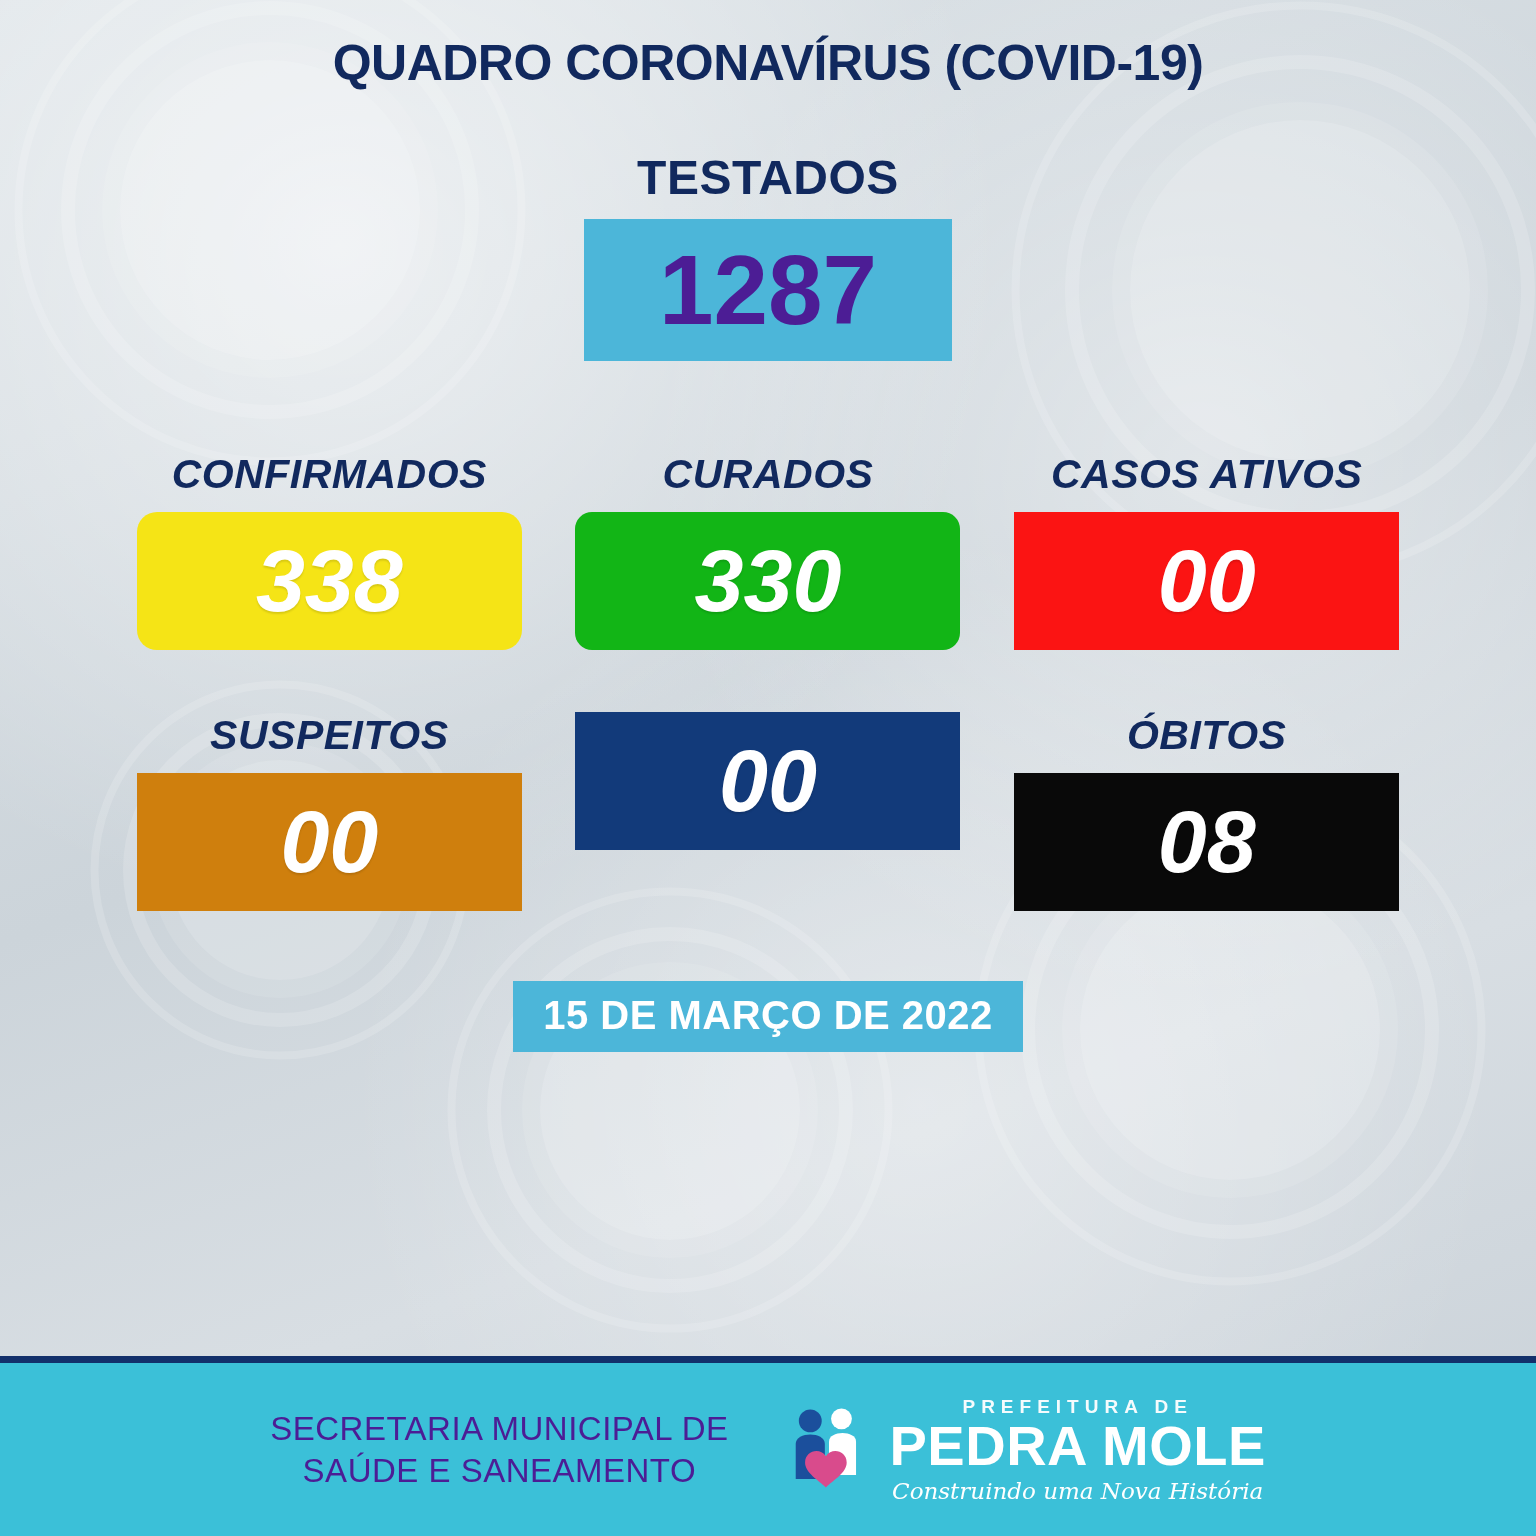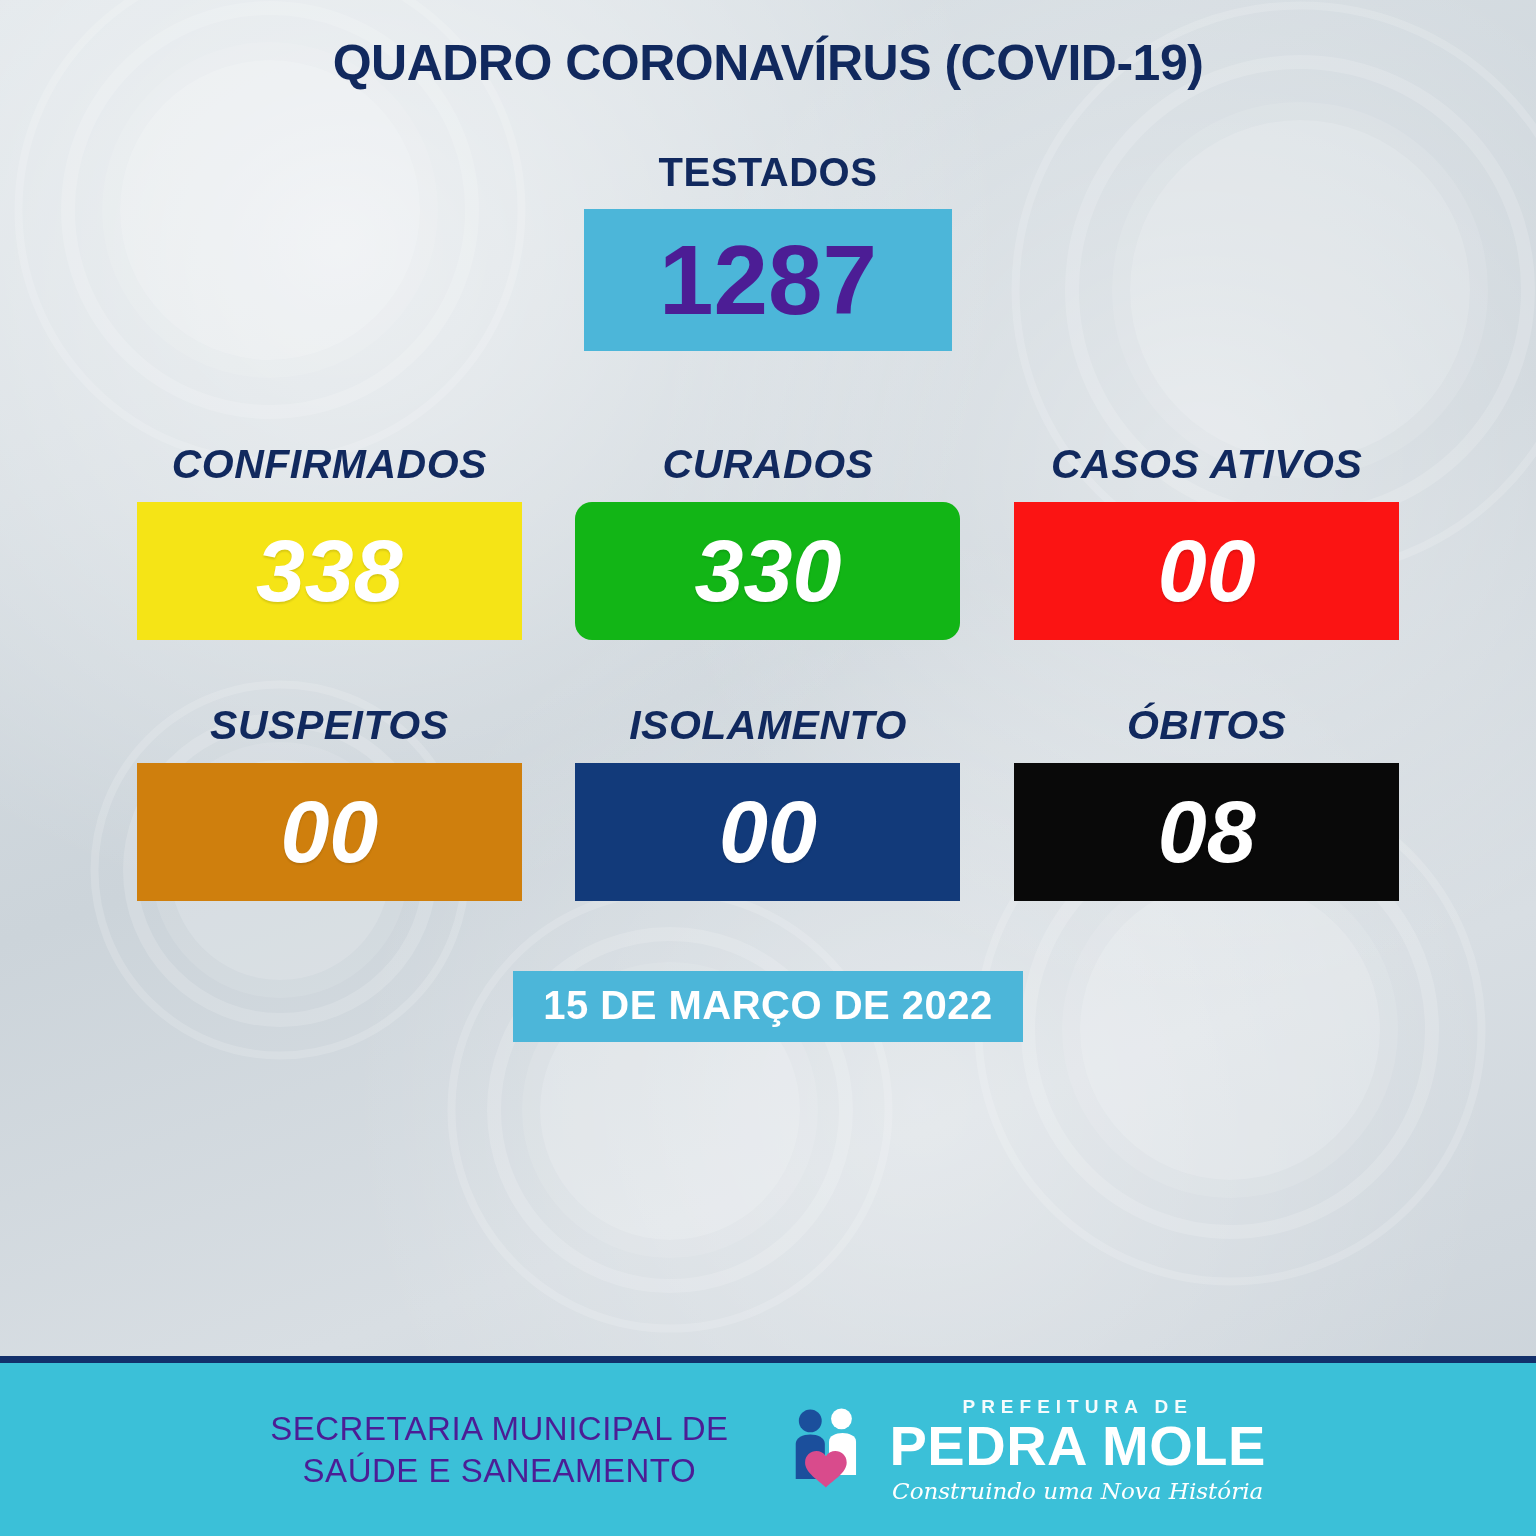--- a/index.html
+++ b/index.html
@@ -84,21 +84,21 @@
   }
 
   
   .tested-wrap {
     margin-top: 58px;
     text-align: center;
   }
   .stat-label {
     color: #11295e;
     font-weight: bold;
-    font-size: 40px;
+    font-size: 48px;
     letter-spacing: 0.5px;
     margin-bottom: 14px;
   }
   .stat-box {
     display: inline-block;
     color: #4c1d95;
     font-weight: bold;
     line-height: 1;
   }
   .tested-box {
@@ -123,21 +123,21 @@
   .value-box {
     width: 385px;
     height: 138px;
     line-height: 138px;
     font-size: 88px;
     font-weight: bold;
     color: #ffffff;
     display: inline-block;
     text-shadow: 0 2px 2px rgba(0,0,0,0.12);
   }
-  .box-yellow { background: #f5e416; }
+  .box-yellow { background: #f5e416; border-radius: 20px; }
   .box-green  { background: #12b516; border-radius: 17px; }
   .box-red    { background: #fb1413; }
   .box-orange { background: #cf7f0d; }
   .box-navy   { background: #123a7a; }
   .box-black  { background: #090909; }
 
   
   .date-wrap {
     margin-top: 70px;
     text-align: center;
@@ -236,21 +236,20 @@
         <div class="stat-label">CASOS ATIVOS</div>
         <div class="value-box box-red">00</div>
       </div>
 
       <div class="cell">
         <div class="stat-label">SUSPEITOS</div>
         <div class="value-box box-orange">00</div>
       </div>
 
       <div class="cell">
-        <div class="stat-label">ISOLAMENTO</div>
         <div class="value-box box-navy">00</div>
       </div>
 
       <div class="cell">
         <div class="stat-label">ÓBITOS</div>
         <div class="value-box box-black">08</div>
       </div>
 
     </div>
 

